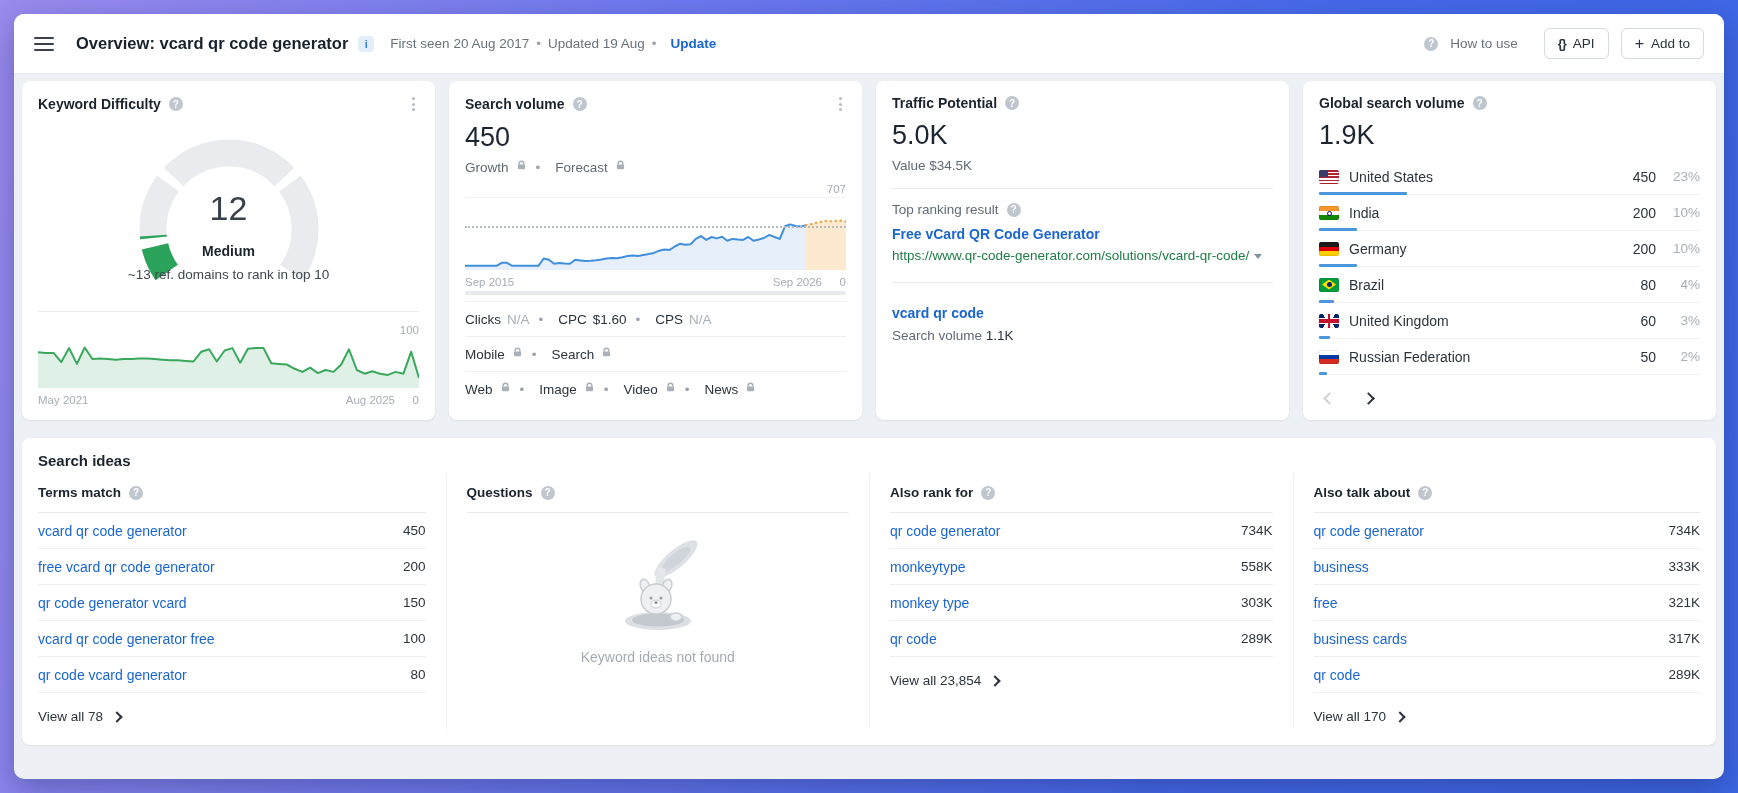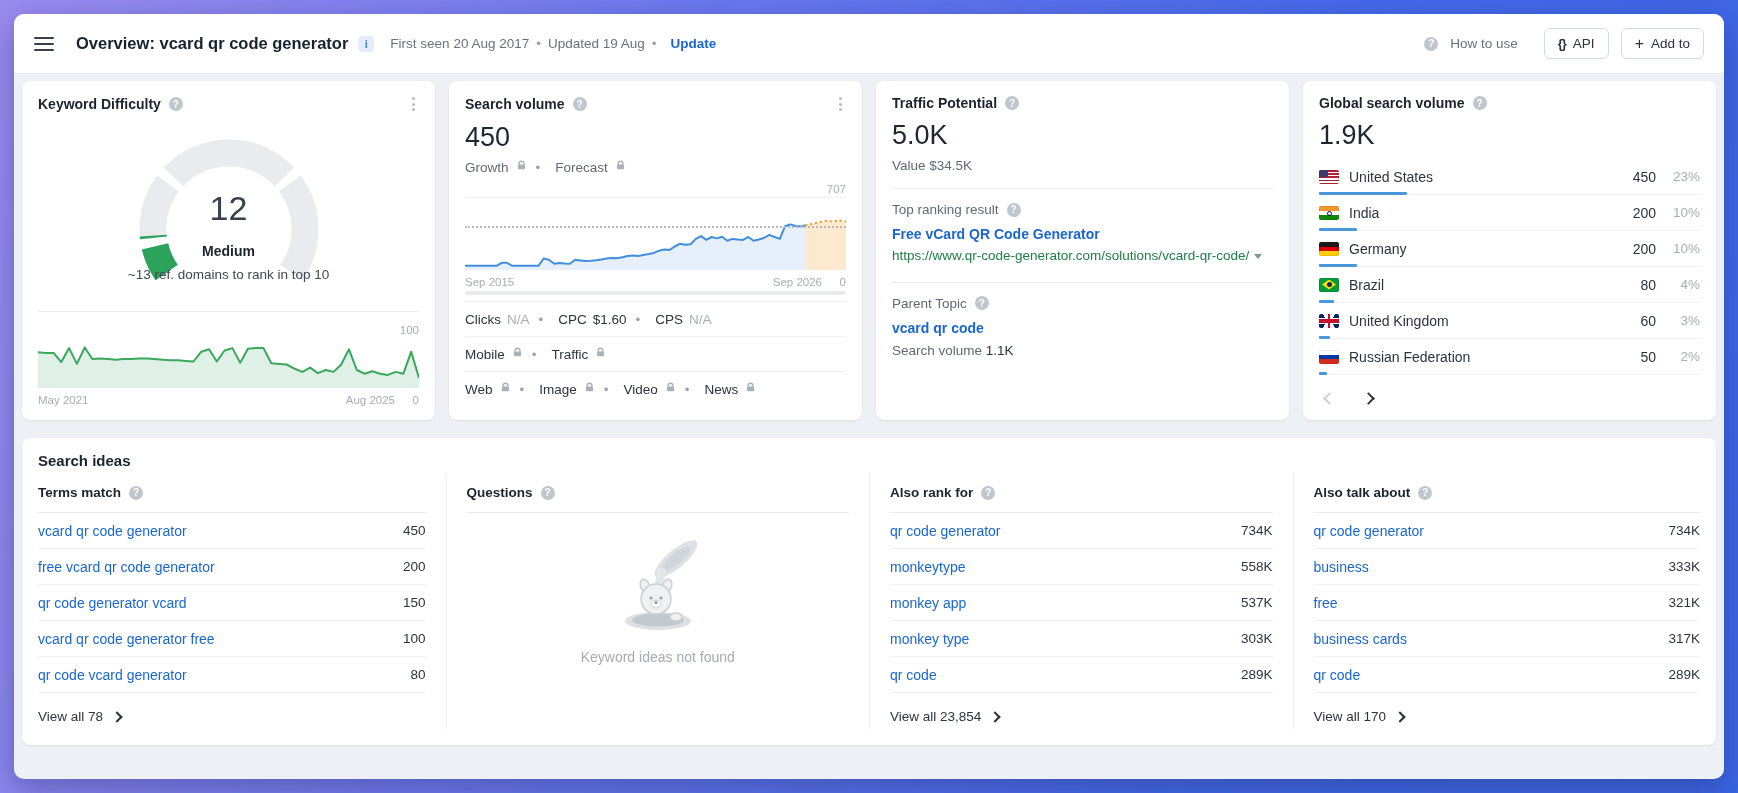--- a/index.html
+++ b/index.html
@@ -261,21 +261,21 @@
             </div>
             <div class="stat-row">
               <span class="item">
                 <span>Mobile</span>
                 <svg class="lock" width="11" height="11" viewBox="0 0 12 12">
                   <path d="M3.4 5.2V3.9a2.6 2.6 0 1 1 5.2 0v1.3" fill="none" stroke="#a9b0b7" stroke-width="1.5"></path>
                   <rect x="2.1" y="5" width="7.8" height="5.2" rx="1.1" fill="#a9b0b7"></rect>
                 </svg>
               </span>
               <span class="item">
-                <span>Traffic</span>
+                <span>Search</span>
                 <svg class="lock" width="11" height="11" viewBox="0 0 12 12">
                   <path d="M3.4 5.2V3.9a2.6 2.6 0 1 1 5.2 0v1.3" fill="none" stroke="#a9b0b7" stroke-width="1.5"></path>
                   <rect x="2.1" y="5" width="7.8" height="5.2" rx="1.1" fill="#a9b0b7"></rect>
                 </svg>
               </span>
             </div>
             <div class="stat-row">
               <span class="item">
                 <span>Web</span>
                 <svg class="lock" width="11" height="11" viewBox="0 0 12 12">
@@ -316,24 +316,20 @@
         <div class="big-val">5.0K</div>
         <div class="tp-valline">Value $34.5K</div>
         <div class="divider tp-div"></div>
         <div class="sec-label">
           <span>Top ranking result</span>
           <span class="help"></span>
         </div>
         <div class="tp-link">Free vCard QR Code Generator</div>
         <div class="tp-url"><span>https://www.qr-code-generator.com/solutions/vcard-qr-code/</span><span class="caret"></span></div>
         <div class="divider tp-div"></div>
-        <div class="sec-label">
-          <span>Parent Topic</span>
-          <span class="help"></span>
-        </div>
         <div class="tp-link">vcard qr code</div>
         <div class="tp-vol"><span>Search volume</span> <b>1.1K</b></div>
       </div>
 
       <div class="card">
         <div class="card-head">
           <span class="card-title">Global search volume</span>
           <span class="help"></span>
         </div>
         <div class="big-val">1.9K</div>
@@ -458,24 +454,20 @@
           <div class="ki-body" id="ki2">
               <div class="ki-row">
                 <a class="kw">qr code generator</a>
                 <span class="kv">734K</span>
               </div>
               <div class="ki-row">
                 <a class="kw">monkeytype</a>
                 <span class="kv">558K</span>
               </div>
               <div class="ki-row">
-                <a class="kw">monkey app</a>
-                <span class="kv">537K</span>
-              </div>
-              <div class="ki-row">
                 <a class="kw">monkey type</a>
                 <span class="kv">303K</span>
               </div>
               <div class="ki-row">
                 <a class="kw">qr code</a>
                 <span class="kv">289K</span>
               </div>
             </div>
         <div class="ki-viewall">
               <span>View all 23,854</span>

